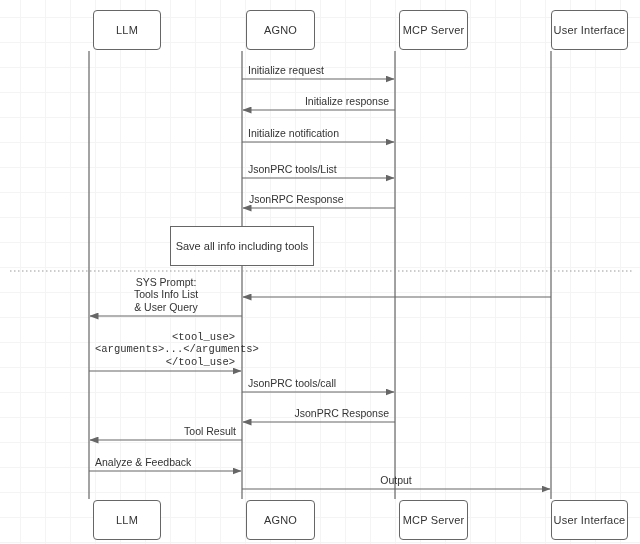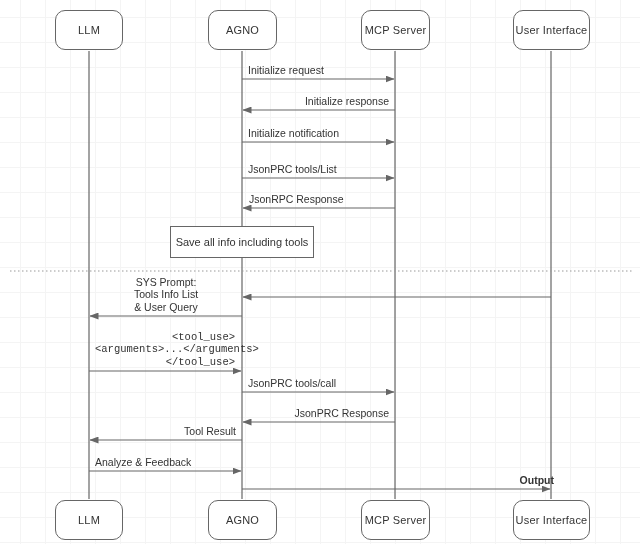--- a/index.html
+++ b/index.html
@@ -18,25 +18,26 @@
       linear-gradient(to bottom, #f4f4f4 1px, transparent 1px);
     background-size:25px 25px;
     background-position:-5px -8px;
     z-index:0;
   }
   #canvas{position:absolute;left:0;top:0;width:640px;height:544px;z-index:1;}
   .actor-box{
     position:absolute;
     box-sizing:border-box;
     border:1.3px solid #666666;
-    border-radius:10px;
+    border-radius:4px;
     background:#ffffff;
     display:flex;align-items:center;justify-content:center;
     font-size:11px;color:#333333;
     letter-spacing:.2px;
+    margin-left:38px;
   }
   .note-box{
     position:absolute;
     box-sizing:border-box;
     border:1.3px solid #666666;
     background:#ffffff;
     display:flex;align-items:center;justify-content:center;
     font-size:11px;color:#333333;
   }
   .msg-label{
@@ -121,17 +122,17 @@
     <div class="msg-label center" style="left: 96px; width: 140px; top: 275.5px; text-align: center;">SYS Prompt:
 Tools Info List
 &amp; User Query</div>
     <div class="msg-label left" style="left: 95px; width: 140px; top: 330.5px; text-align: right; font-family: Liberation Mono, monospace;">&lt;tool_use&gt;
 &lt;arguments&gt;...&lt;/arguments&gt;
 &lt;/tool_use&gt;</div>
     <div class="msg-label left" style="left: 248px; width: 140px; top: 376.5px; text-align: left;">JsonPRC tools/call</div>
     <div class="msg-label right" style="left: 96px; width: 140px; top: 424.5px; text-align: right;">Tool Result</div>
     <div class="msg-label right" style="left: 249px; width: 140px; top: 406.5px; text-align: right;">JsonPRC Response</div>
     <div class="msg-label left" style="left: 95px; width: 140px; top: 455.5px; text-align: left;">Analyze &amp; Feedback</div>
-    <div class="msg-label left" style="left: 258px; width: 296px; top: 473.5px; text-align: right; font-weight: bold;">Output</div>
-    <div class="note-box" style="left: 170px; top: 226px; width: 144px; height: 32px;">
+    <div class="msg-label left" style="left: 248px; width: 296px; top: 473.5px; text-align: center;">Output</div>
+    <div class="note-box" style="left: 170px; top: 226px; width: 144px; height: 40px;">
       <span>Save all info including tools</span>
     </div>
   </div>
 
 </body></html>

